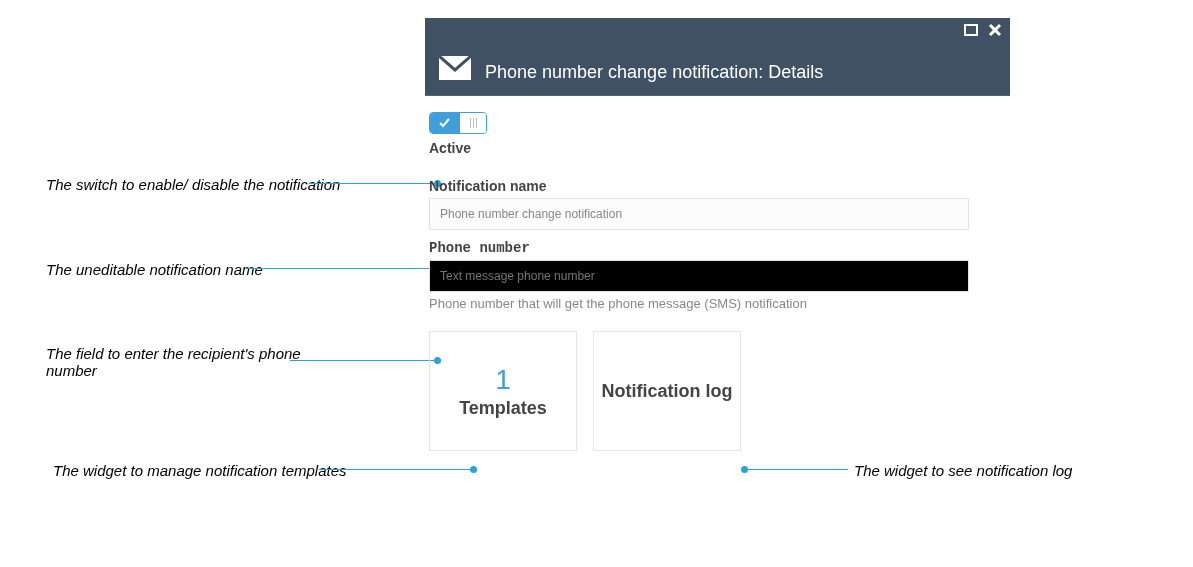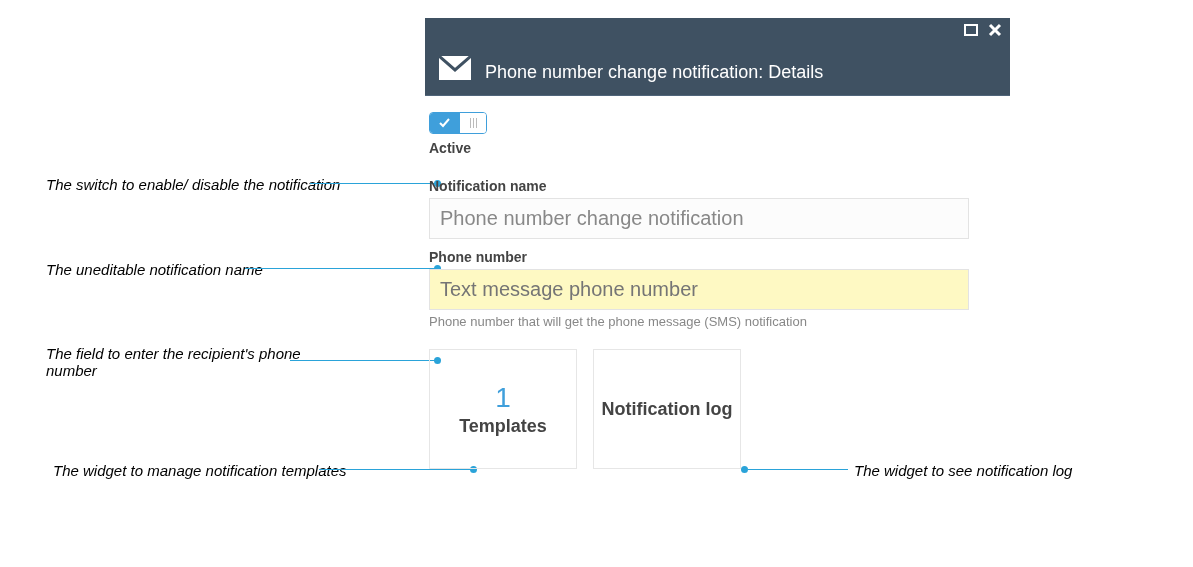--- a/index.html
+++ b/index.html
@@ -143,25 +143,25 @@
     font-weight: 700;
     color: #444;
     font-size: 14px;
     margin-top: 22px;
     margin-bottom: 4px;
   }
   .text-input {
     border: 1px solid #e3e3e3;
     padding: 8px 10px;
     width: 540px;
-    font-size: 20px;
+    font-size: 12px;
     color: #888;
     background: #fcfcfc;
   }
-  .text-input.editable { background: #fef9c3; }
+  .text-input.editable { background: #000000; }
   .help-text {
     font-size: 13px;
     color: #888;
     margin-top: 4px;
   }
 
   .tiles {
     display: flex;
     gap: 16px;
     margin-top: 20px;
@@ -252,21 +252,21 @@
             <span></span>
             <span></span>
           </div>
       </div>
     </div>
     <div class="toggle-label">Active</div>
 
     <div class="field-label">Notification name</div>
     <div class="text-input">Phone number change notification</div>
 
-    <div class="field-label" style="margin-top:10px;">Phone number</div>
+    <div class="field-label" style="margin-top:10px;font-family:Liberation Mono, monospace;">Phone number</div>
     <input type="text" class="text-input editable" placeholder="Text message phone number" style="">
     <div class="help-text">Phone number that will get the phone message (SMS) notification</div>
 
     <div class="tiles">
       <div class="tile">
         <div class="big">1</div>
         <div class="lbl">Templates</div>
       </div>
       <div class="tile">
         <div class="lbl">Notification log</div>

